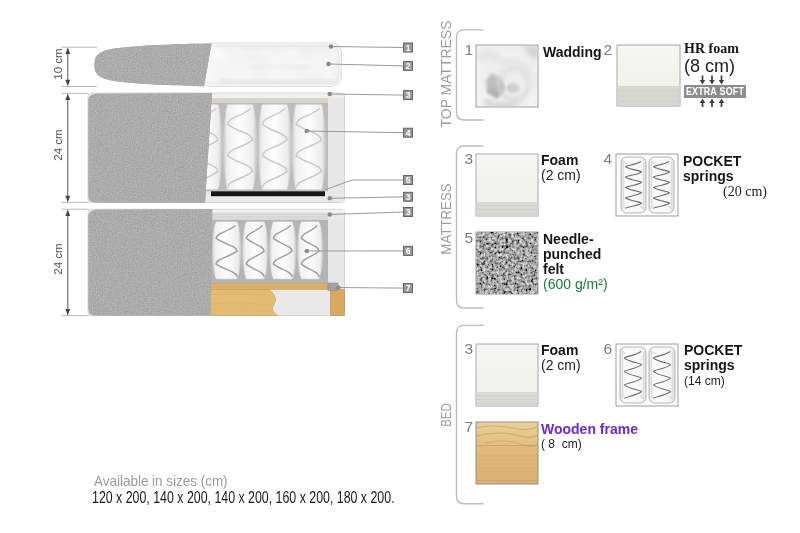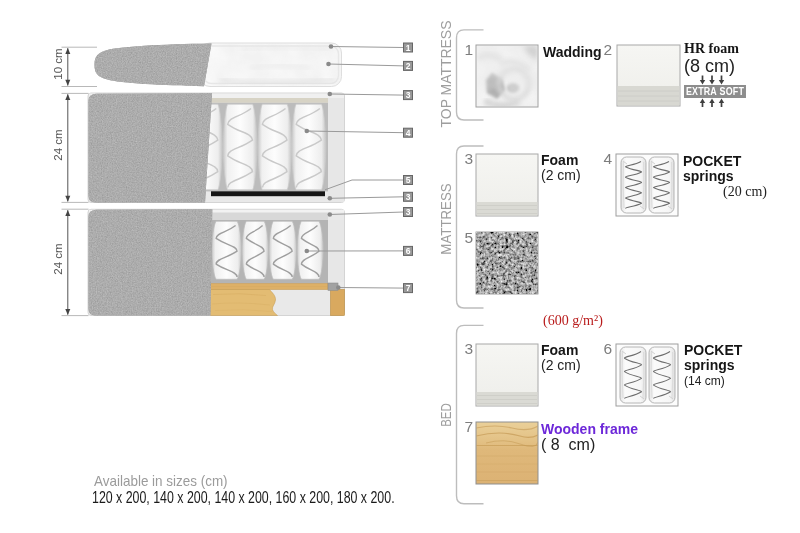--- a/index.html
+++ b/index.html
@@ -275,21 +275,22 @@
     <div style="position:absolute;left:598px;top:340.3px;font-family:'Liberation Sans',sans-serif;font-size:15.5px;color:#7d7d7d;text-align:right;width:14px;">6</div>
     <div style="position:absolute;left:459px;top:418.3px;font-family:'Liberation Sans',sans-serif;font-size:15.5px;color:#7d7d7d;text-align:right;width:14px;">7</div>
     <div style="position:absolute;left:543px;top:45px;font-family:'Liberation Sans',sans-serif;font-weight:bold;font-size:14px;line-height:15px;color:#161616;">Wadding</div>
     <div style="position:absolute;left:684px;top:41px;font-family:Liberation Serif, serif;font-weight:bold;font-size:14px;line-height:15px;color:#161616;">HR foam</div>
     <div style="position:absolute;left:684px;top:59px;font-family:'Liberation Sans',sans-serif;font-weight:normal;font-size:18px;line-height:15px;color:#222;">(8 cm)</div>
     <div style="position:absolute;left:684px;top:85px;width:73px;height:12.5px;background:#8d8d8d;color:#fff;text-align:center;font-family:'Liberation Sans',sans-serif;font-size:10.5px;font-weight:bold;line-height:12.5px;letter-spacing:0.2px;transform:scaleX(0.849);transform-origin:left top;">EXTRA&nbsp;SOFT</div>
     <div style="position:absolute;left:541px;top:153.3px;font-family:'Liberation Sans',sans-serif;font-weight:bold;font-size:14px;line-height:15px;color:#161616;">Foam</div>
     <div style="position:absolute;left:541px;top:167.8px;font-family:'Liberation Sans',sans-serif;font-weight:normal;font-size:14px;line-height:15px;color:#222;">(2 cm)</div>
     <div style="position:absolute;left:683px;top:153.5px;font-family:'Liberation Sans',sans-serif;font-weight:bold;font-size:14px;line-height:15px;color:#161616;">POCKET<br>springs</div>
     <div style="position:absolute;left:683px;top:183.8px;font-family:Liberation Serif, serif;font-weight:normal;font-size:14px;line-height:15px;color:#222;margin-left:40px;">(20 cm)</div>
-    <div style="position:absolute;left:543px;top:276.8px;font-family:Liberation Serif, serif;font-weight:normal;font-size:14px;line-height:15px;color:#b91c1c;margin-top:36px;">(600 g/m²)</div>
+    <div style="position:absolute;left:543px;top:231.5px;font-family:'Liberation Sans',sans-serif;font-weight:bold;font-size:14px;line-height:15px;color:#161616;">Needle-<br>punched<br>felt</div>
+    <div style="position:absolute;left:543px;top:276.8px;font-family:Liberation Sans, sans-serif;font-weight:normal;font-size:14px;line-height:15px;color:#15803d;">(600 g/m²)</div>
     <div style="position:absolute;left:541px;top:343.3px;font-family:'Liberation Sans',sans-serif;font-weight:bold;font-size:14px;line-height:15px;color:#161616;">Foam</div>
     <div style="position:absolute;left:541px;top:357.8px;font-family:'Liberation Sans',sans-serif;font-weight:normal;font-size:14px;line-height:15px;color:#222;">(2 cm)</div>
     <div style="position:absolute;left:684px;top:343.3px;font-family:'Liberation Sans',sans-serif;font-weight:bold;font-size:14px;line-height:15px;color:#161616;">POCKET<br>springs</div>
     <div style="position:absolute;left:684px;top:373.6px;font-family:'Liberation Sans',sans-serif;font-weight:normal;font-size:12px;line-height:15px;color:#222;">(14 cm)</div>
     <div style="position:absolute;left:541px;top:421.5px;font-family:'Liberation Sans',sans-serif;font-weight:bold;font-size:14px;line-height:15px;color:#6d28d9;">Wooden frame</div>
-    <div style="position:absolute;left:541px;top:436.6px;font-family:'Liberation Sans',sans-serif;font-weight:normal;font-size:16px;line-height:15px;color:#222;">(&nbsp;8&nbsp;&nbsp;cm)</div>
+    <div style="position:absolute;left:541px;top:436.6px;font-family:'Liberation Sans',sans-serif;font-weight:normal;font-size:12px;line-height:15px;color:#222;">(&nbsp;8&nbsp;&nbsp;cm)</div>
     <div style="position:absolute;left:93.5px;top:471.5px;font-family:'Liberation Sans',sans-serif;font-size:15px;color:#9b9b9b;transform:scaleX(0.897);transform-origin:left top;white-space:nowrap;">Available in sizes (cm)</div>
     <div style="position:absolute;left:92px;top:489px;font-family:'Liberation Sans',sans-serif;font-size:16px;color:#1a1a1a;transform:scaleX(0.773);transform-origin:left top;white-space:nowrap;">120 x 200, 140 x 200, 140 x 200, 160 x 200, 180 x 200.</div>
 </div>
 </body></html>

